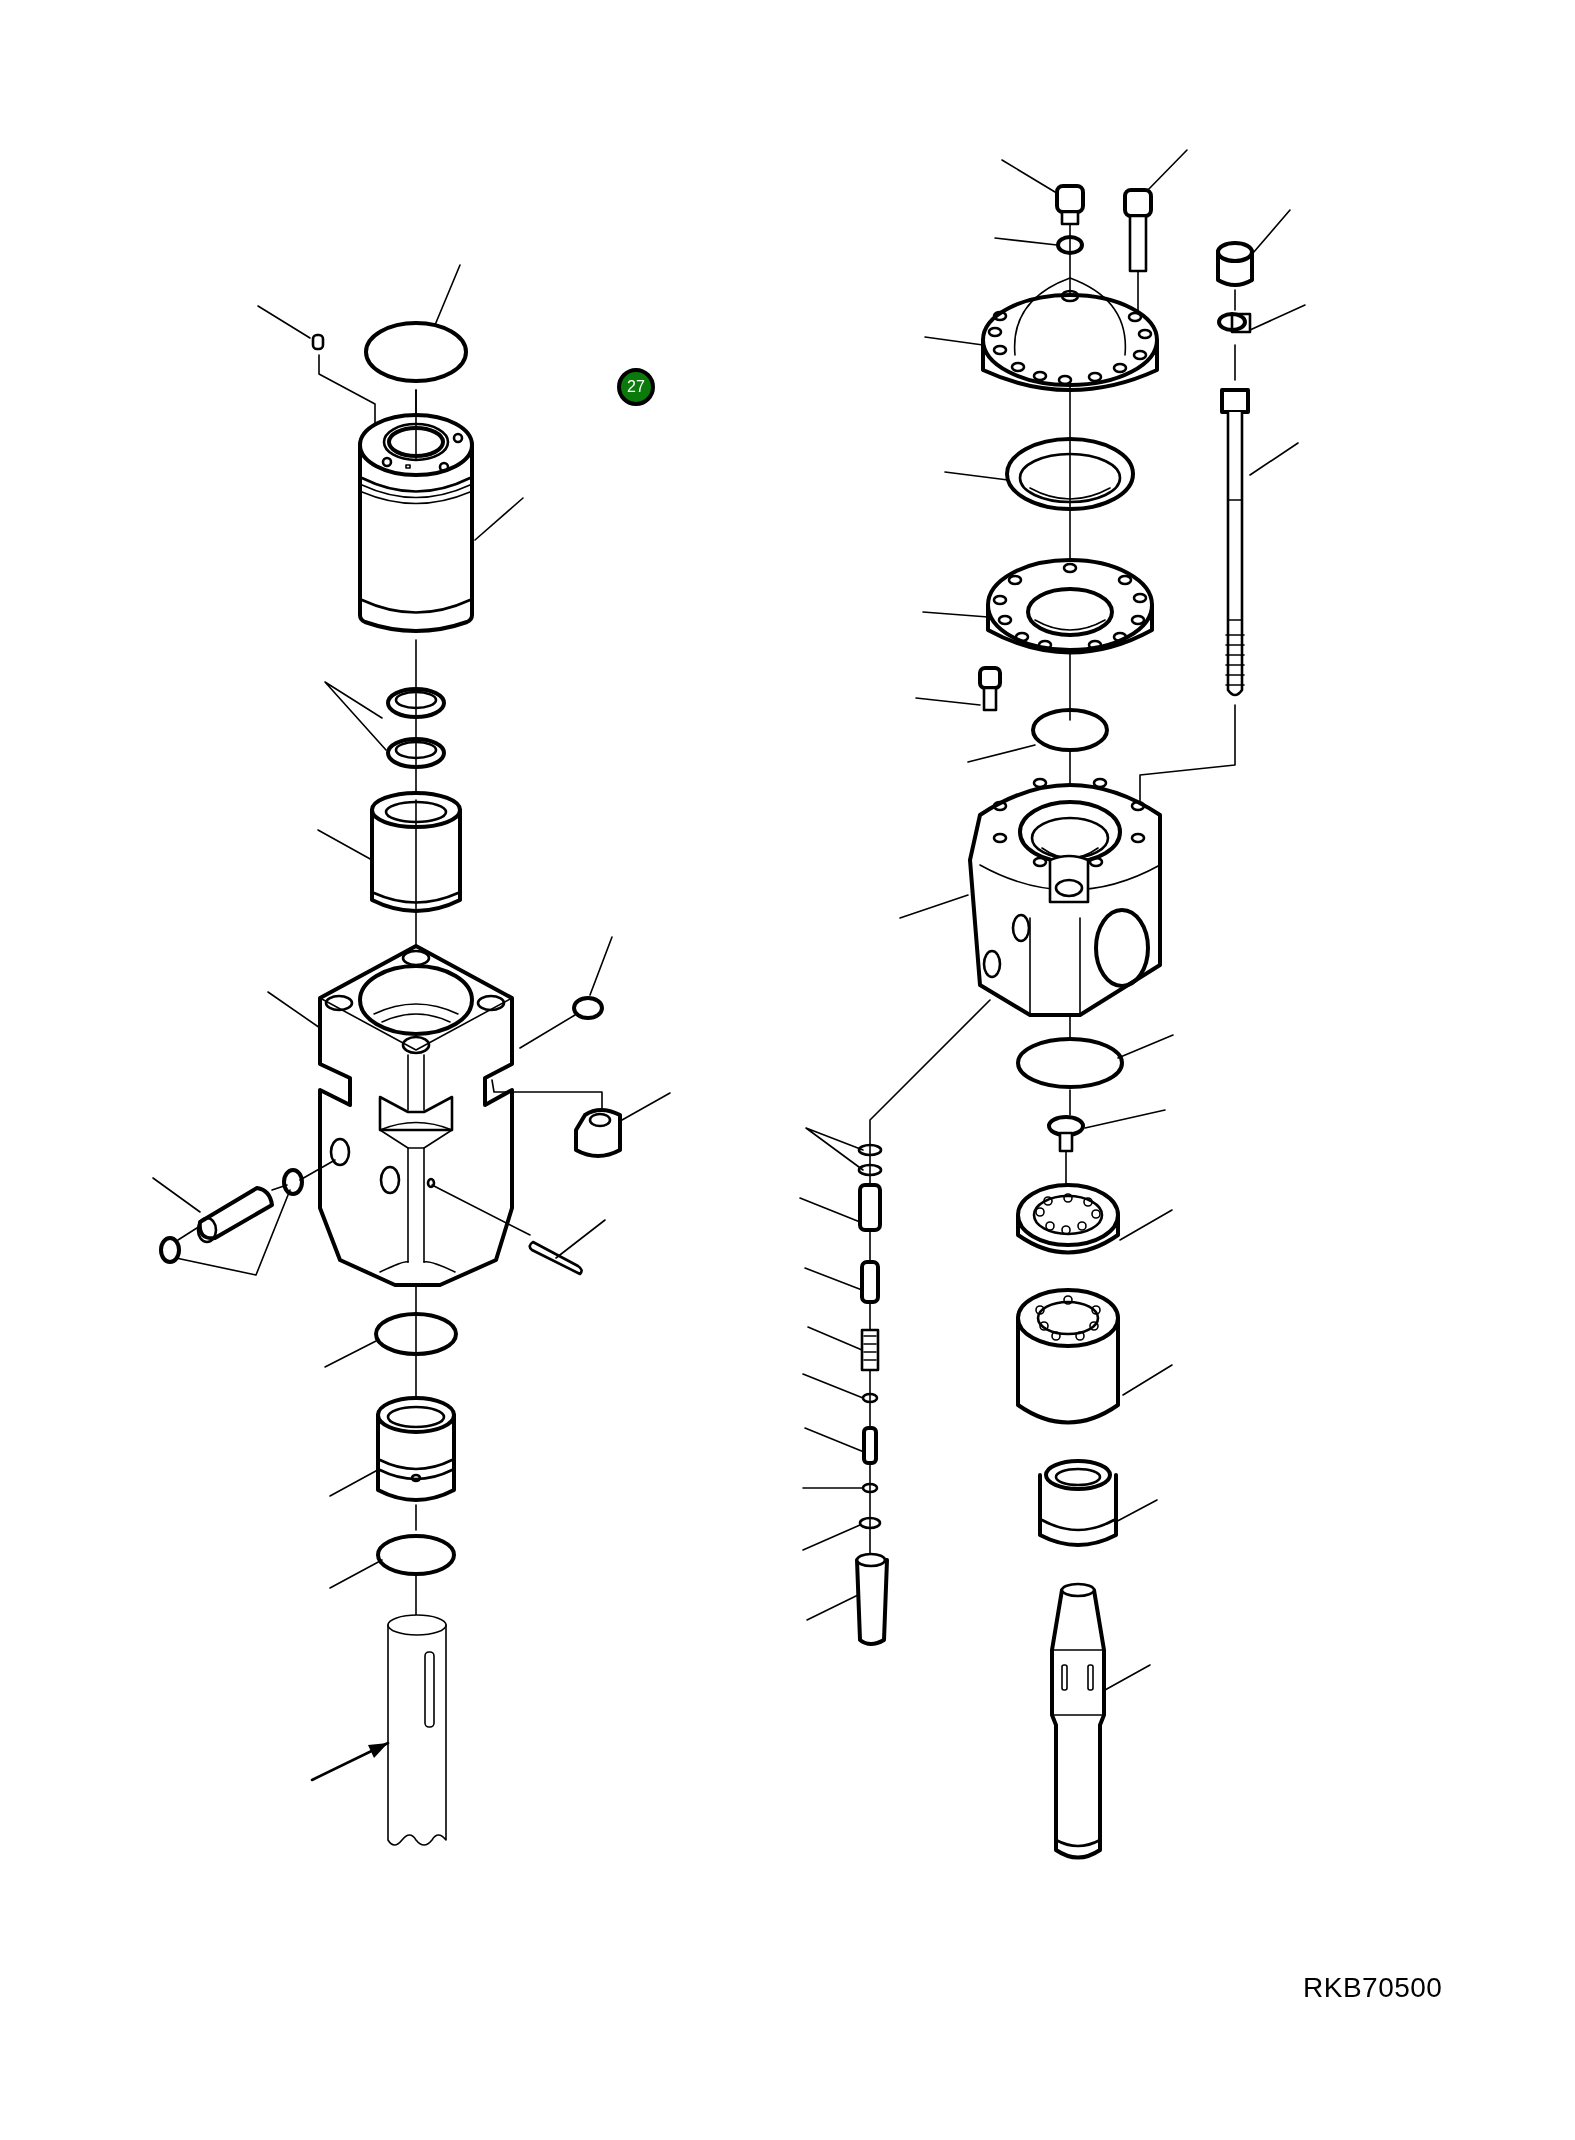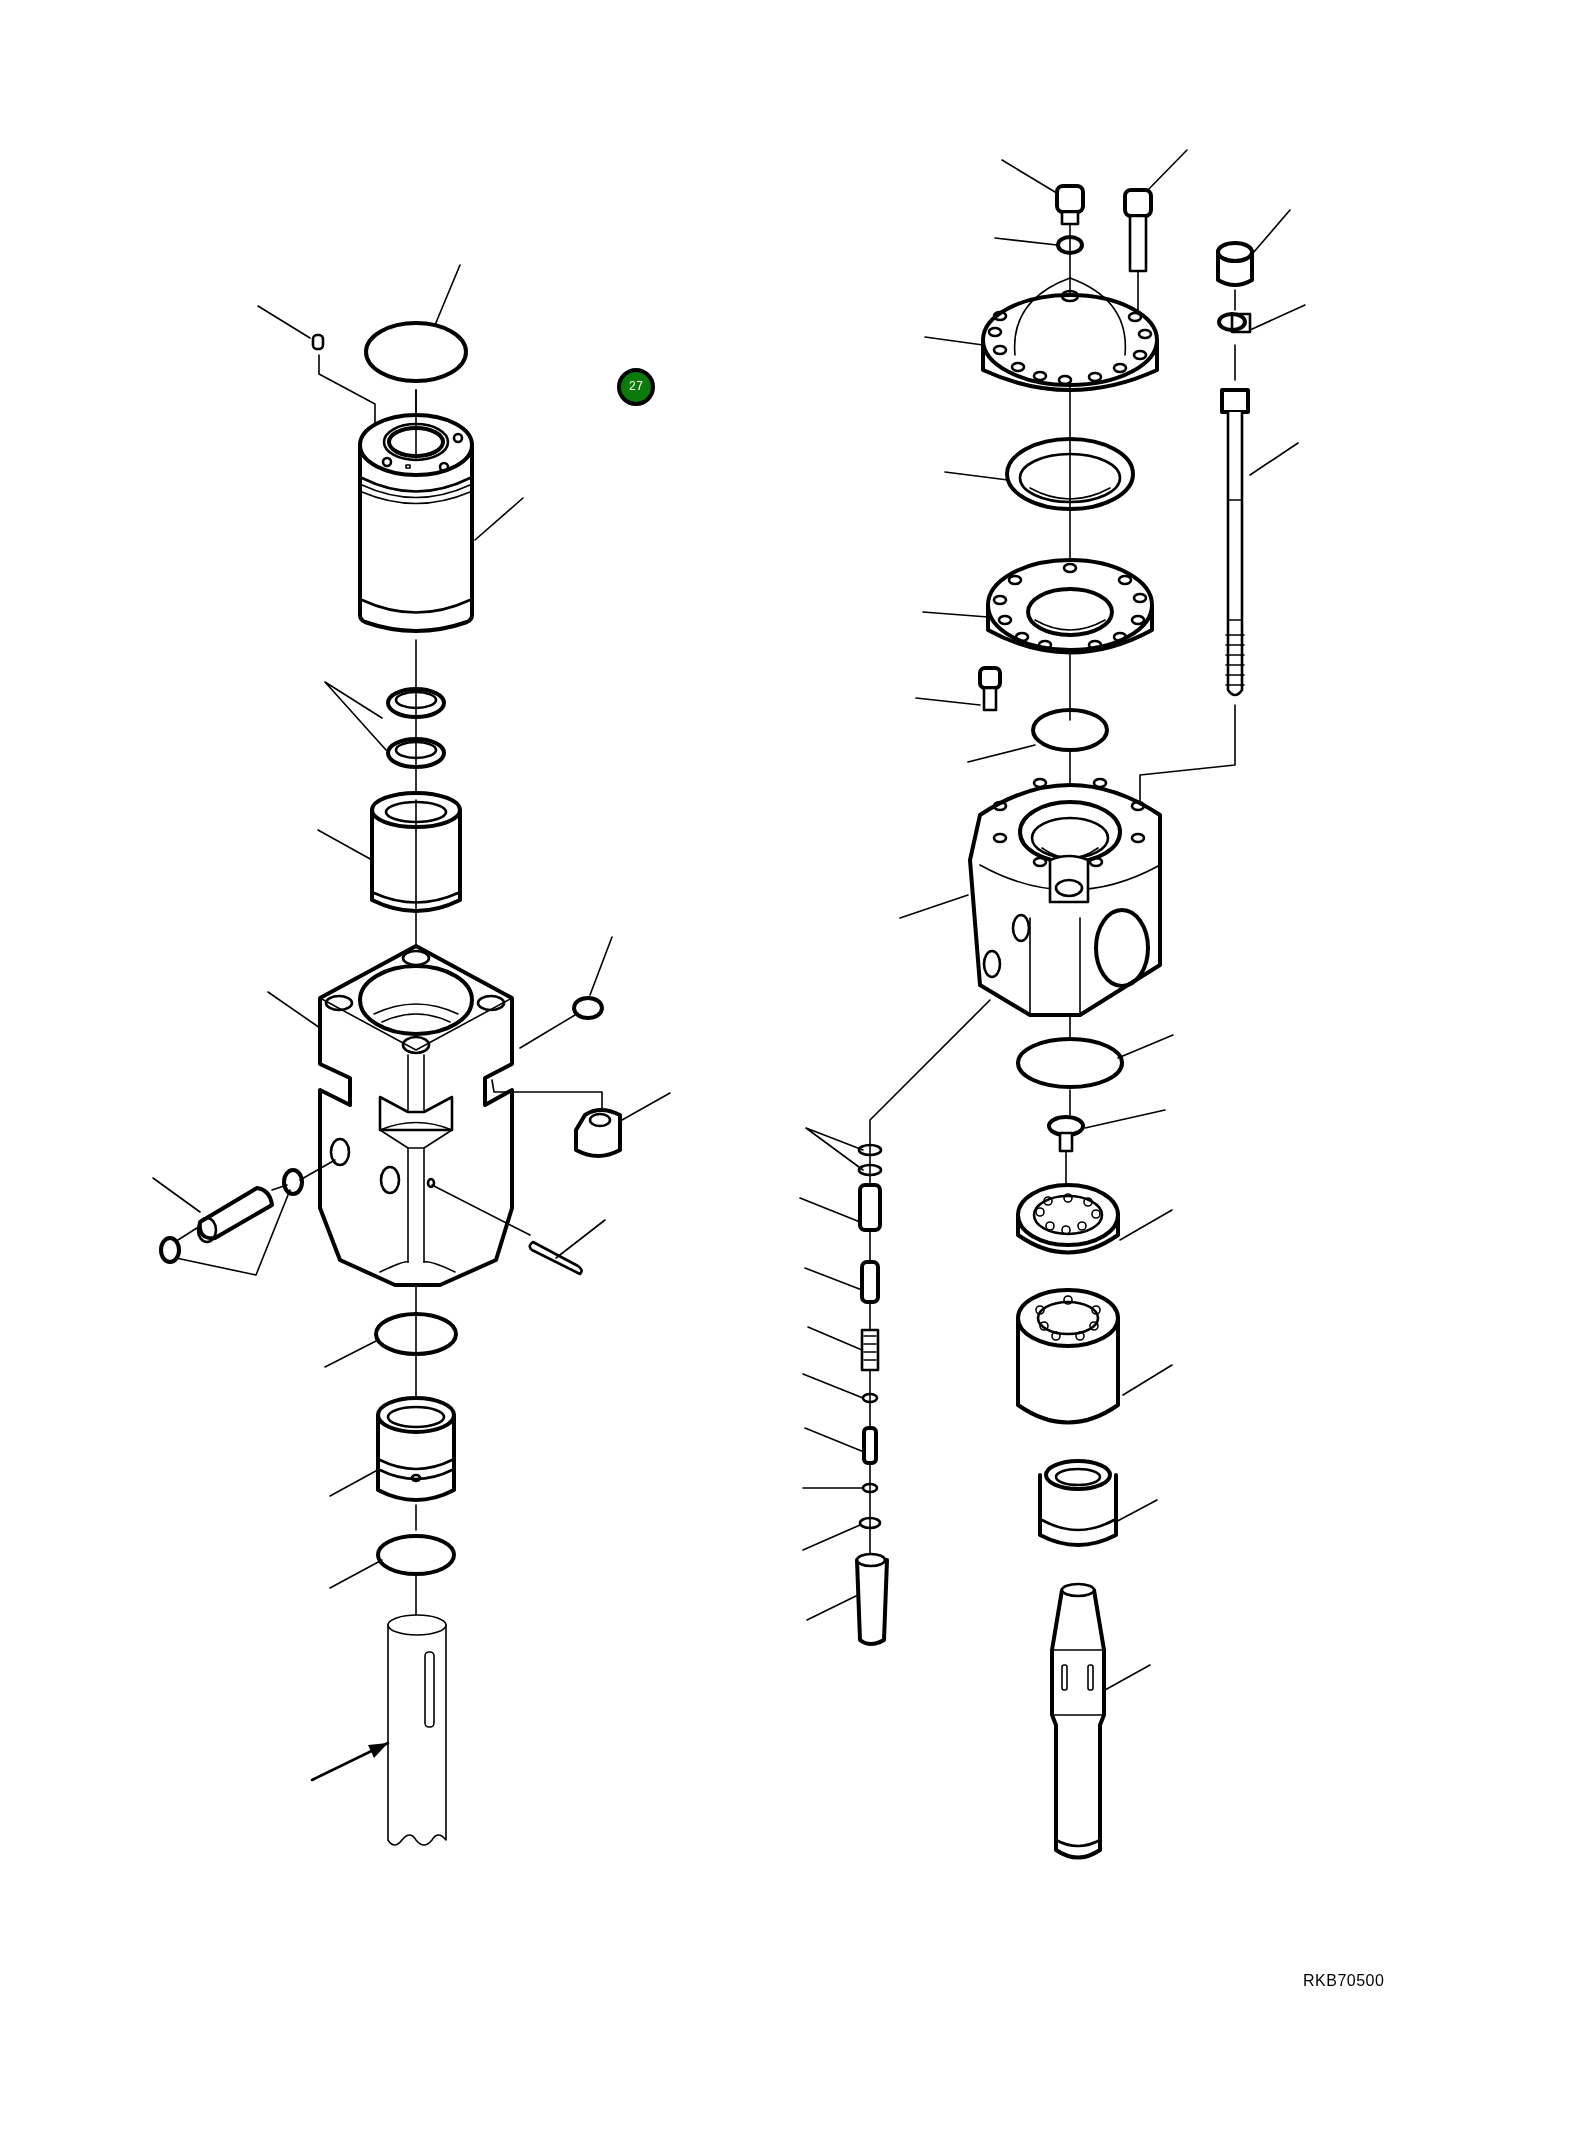--- a/index.html
+++ b/index.html
@@ -6,22 +6,22 @@
   body { width:1575px; height:2140px; position:relative; overflow:hidden; font-family:"Liberation Sans", sans-serif; }
   #canvas { position:absolute; left:0; top:0; width:1575px; height:2140px; }
   #canvas svg { position:absolute; left:0; top:0; }
   .ln { stroke:#000; fill:none; stroke-linecap:round; stroke-linejoin:round; }
   .thin { stroke-width:1.6; }
   .med { stroke-width:2.6; }
   .thick { stroke-width:4; }
   .fw { fill:#fff; }
   .badge { position:absolute; left:617px; top:368px; width:38px; height:38px; border-radius:50%;
            background:#0a7a0a; border:4px solid #000; box-sizing:border-box;
-           color:#ffffff; font-size:12px; display:flex; align-items:center; justify-content:center; cursor:pointer;font-family:Liberation Mono, monospace; }
-  .refcode { position:absolute; left:1303px; top:1972px; font-size:16px; color:#000; letter-spacing:0.5px; }
+           color:#ffffff; font-size:16px; display:flex; align-items:center; justify-content:center; cursor:pointer; }
+  .refcode { position:absolute; left:1303px; top:1972px; font-size:28px; color:#000; letter-spacing:0.5px; }
 </style>
 </head>
 <body>
 
 <div id="canvas">
 <svg width="1575" height="2140" viewBox="0 0 1575 2140">
 
   <g>
     <line class="ln thin" x1="258" y1="306" x2="310" y2="338"></line>
     <rect class="ln med fw" x="313" y="335" width="10" height="14" rx="4"></rect>

